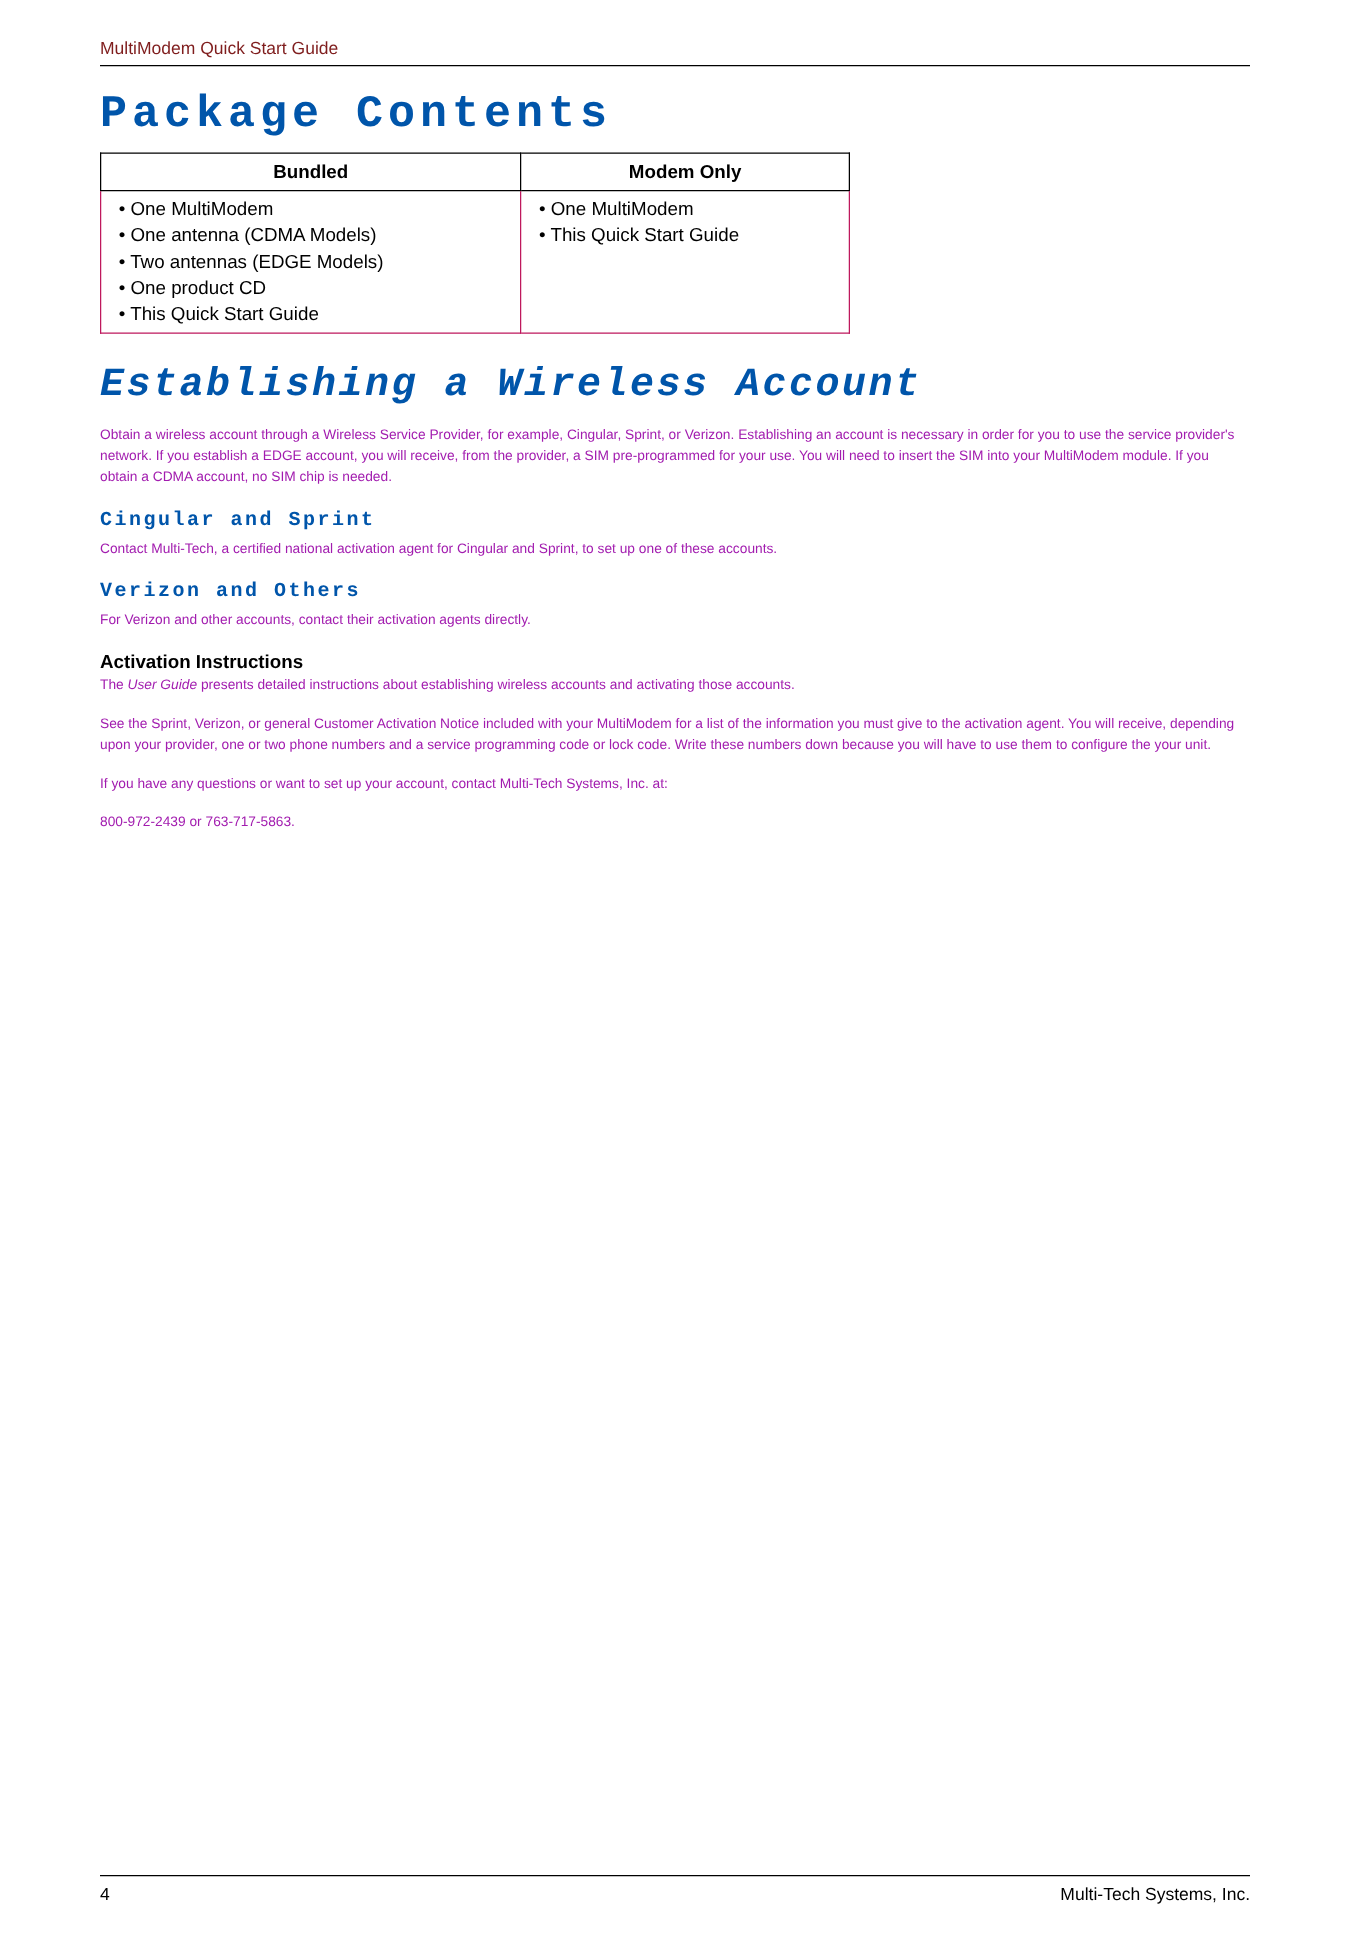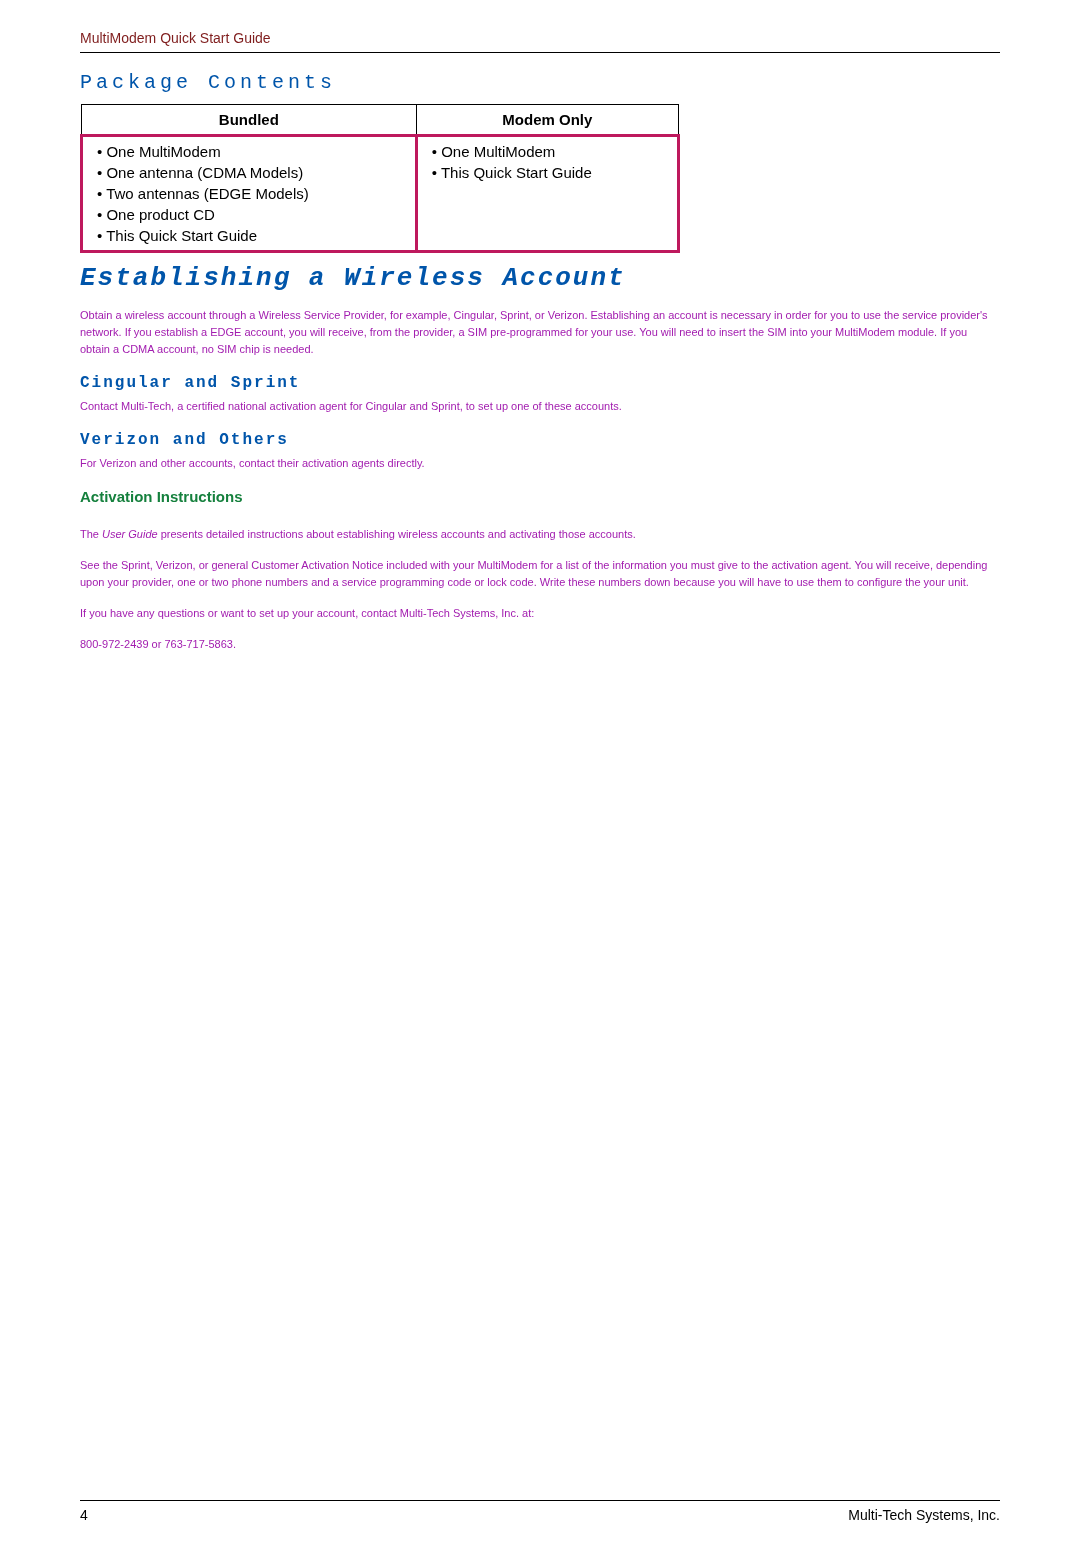--- a/index.html
+++ b/index.html
@@ -35,22 +35,22 @@
       border-bottom: 1.5px solid #000000;
     }
 
     .header-title {
       font-size: 14px;
       color: #7f1d1d;
     }
 
     .section-title-package {
       font-family: 'Courier New', Courier, monospace;
-      font-size: 20px;
-      font-weight: normal;
+      font-size: 36px;
+      font-weight: bold;
       color: #0055aa;
       letter-spacing: 4px;
       margin-top: 18px;
       margin-bottom: 10px;
     }
 
     .package-table {
       border-collapse: collapse;
       width: 600px;
       margin-bottom: 4px;
@@ -60,21 +60,21 @@
 
     .package-table th {
       border: 1px solid #000;
       padding: 6px 20px;
       font-weight: bold;
       text-align: center;
       background: #ffffff;
     }
 
     .package-table td {
-      border: 3px solid #be185d;
+      border: 1px solid #be185d;
       padding: 4px 10px 4px 10px;
       vertical-align: top;
     }
 
     .package-table ul {
       list-style: none;
       padding-left: 0;
       margin: 0;
     }
 
@@ -83,26 +83,26 @@
       padding-left: 4px;
     }
 
     .package-table ul li::before {
       content: "• ";
       font-size: 15px;
     }
 
     .section-title-establishing {
       font-family: 'Courier New', Courier, monospace;
-      font-size: 26px;
+      font-size: 32px;
       font-weight: bold;
       font-style: italic;
       color: #0055aa;
       letter-spacing: 2px;
-      margin-top: 10px;
+      margin-top: 22px;
       margin-bottom: 14px;
     }
 
     .body-text {
       font-size: 11px;
       line-height: 1.55;
       color: #a21caf;
       margin-bottom: 14px;
     }
 
@@ -112,23 +112,23 @@
       font-weight: bold;
       color: #0055aa;
       letter-spacing: 2px;
       margin-top: 16px;
       margin-bottom: 6px;
     }
 
     .activation-title {
       font-size: 15px;
       font-weight: bold;
-      color: #15803d;
+      color: #000000;
       margin-top: 16px;
-      margin-bottom: 21px;
+      margin-bottom: 2px;
     }
 
     .footer-bar {
       position: absolute;
       bottom: 30px;
       left: 80px;
       right: 80px;
       border-top: 1.5px solid #000;
       display: flex;
       justify-content: space-between;

